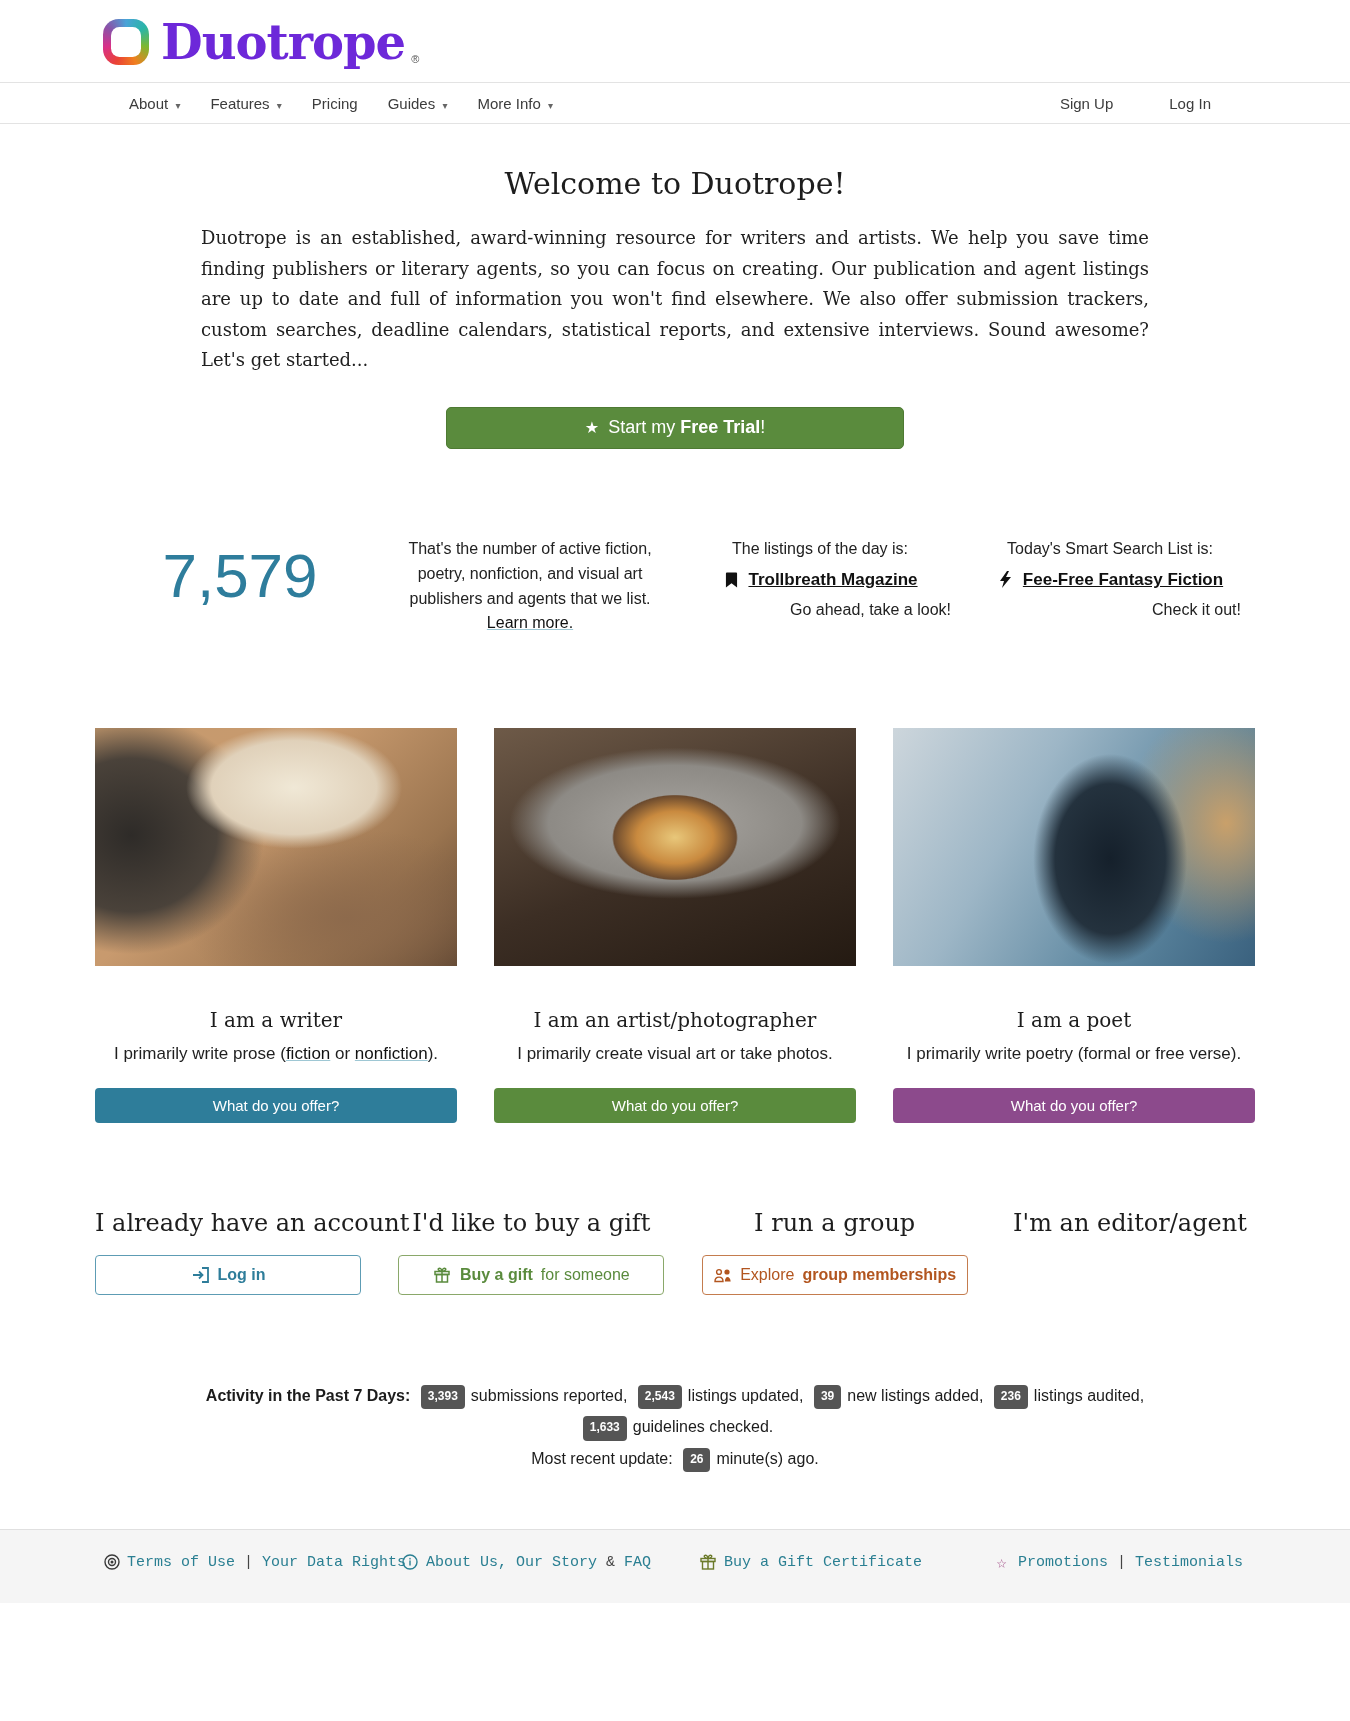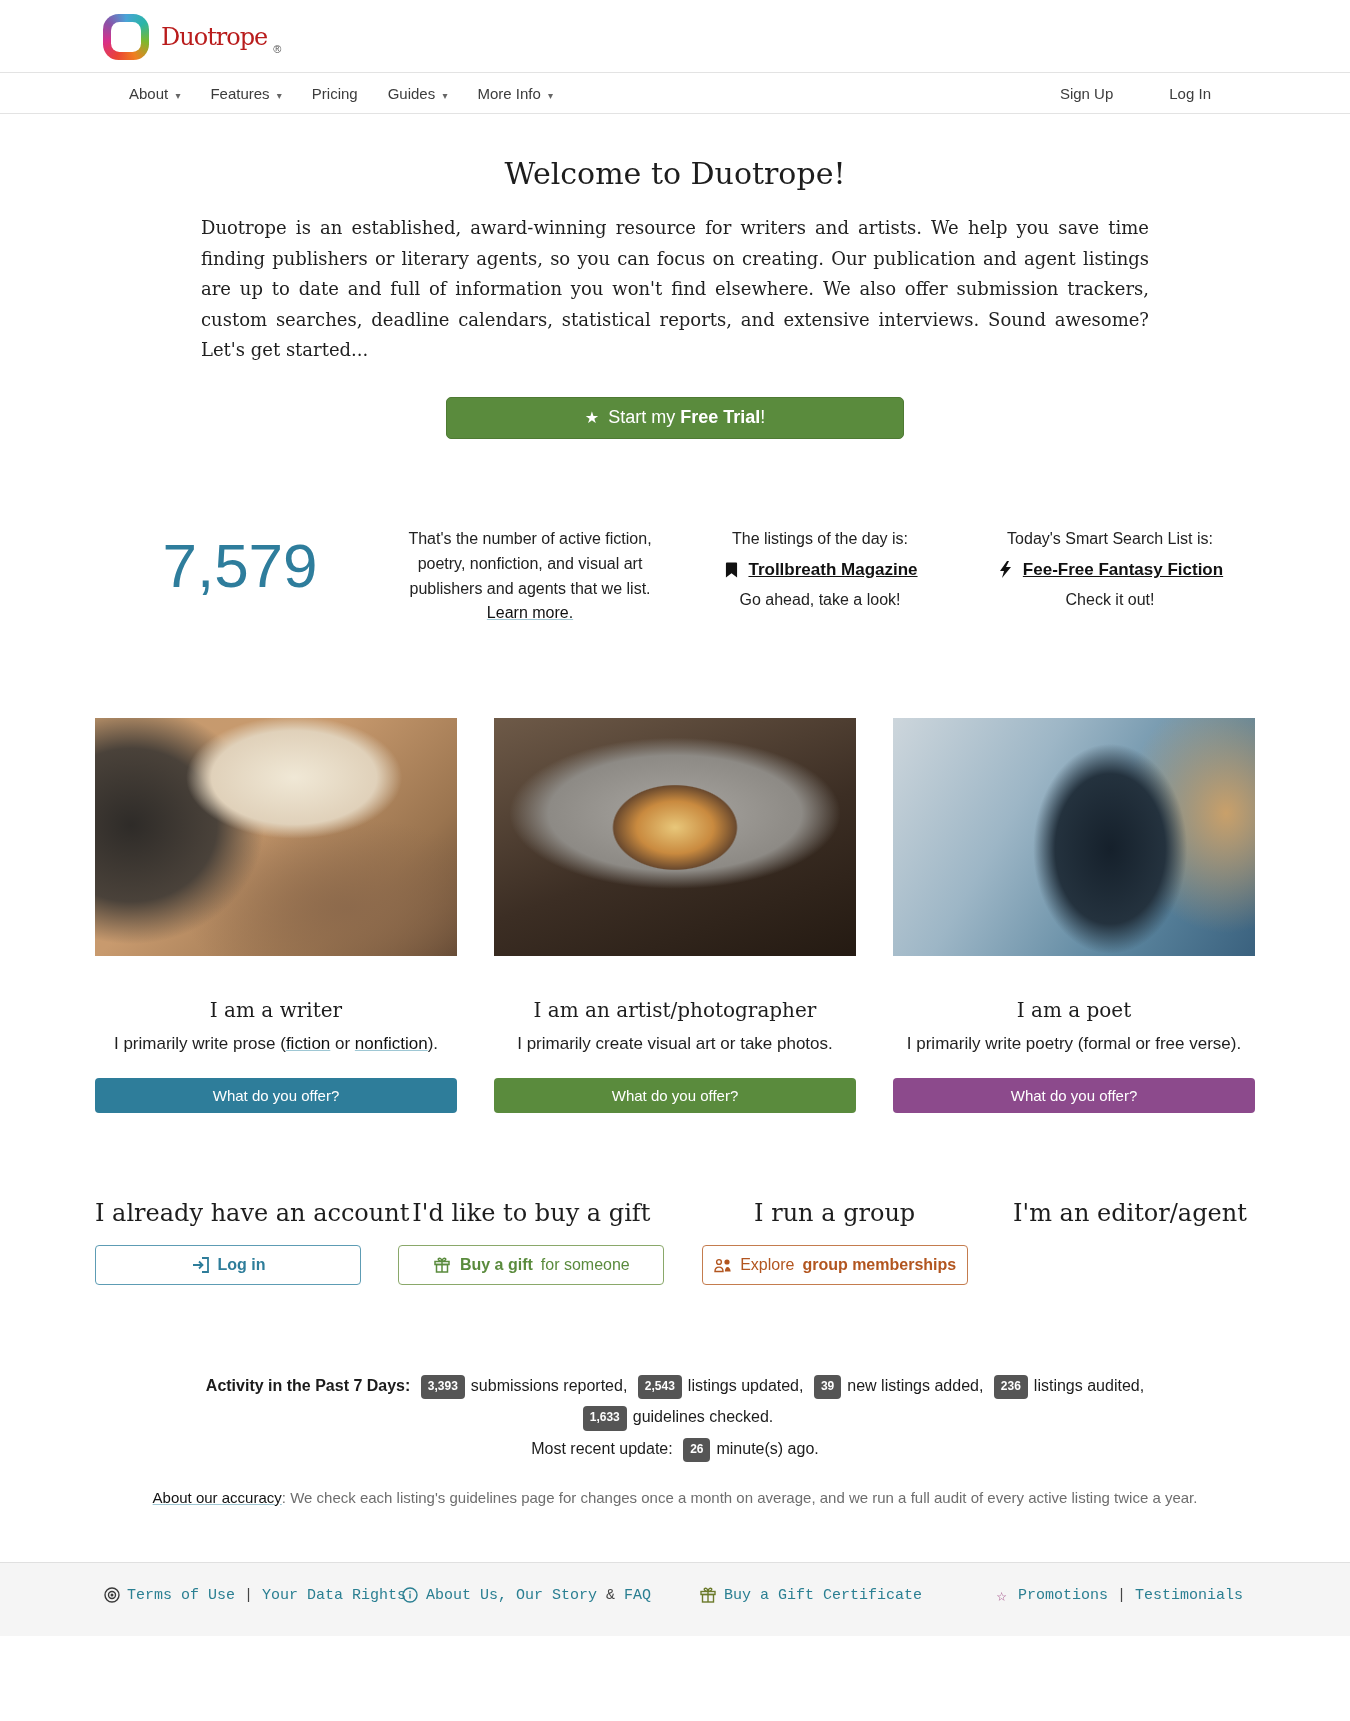--- a/index.html
+++ b/index.html
@@ -5,21 +5,21 @@
   * { box-sizing: border-box; margin: 0; padding: 0; }
   body { width: 1350px; background: #fff; color: #222; font-family: "Liberation Sans", sans-serif; }
   .container { width: 1160px; margin: 0 auto; }
 
   
   .site-header { padding: 14px 0 12px; }
   .logo { display: flex; align-items: center; gap: 12px; padding-left: 8px; cursor: pointer; width: fit-content; }
   .logo-mark { width: 46px; height: 46px; border-radius: 34%;
     background: conic-gradient(from 0deg, #4aa3d8, #2ab5a8, #7cb82f, #f07f1f, #ea4335, #d8308a, #8a52a8, #4aa3d8); position: relative; }
   .logo-mark::after { content: ""; position: absolute; inset: 8px; background: #fff; border-radius: 28%; }
-  .logo-text { font-family: "DejaVu Serif", serif; font-size: 24px; font-weight: 400; color: #b91c1c; letter-spacing: -1px; }
+  .logo-text { font-family: "DejaVu Serif", serif; font-size: 48px; font-weight: 700; color: #6d28d9; letter-spacing: -1px; }
   .reg { font-size: 11px; color: #555; align-self: flex-end; margin: 0 0 5px -6px; }
 
   
   .main-nav { border-top: 1px solid #e3e3e3; border-bottom: 1px solid #e3e3e3; }
   .nav-inner { display: flex; align-items: center; height: 40px; font-size: 15px; color: #3c3c3c; padding-left: 34px; }
   .nav-item { margin-right: 30px; cursor: pointer; white-space: nowrap; }
   .nav-right { margin-left: auto; display: flex; gap: 26px; padding-right: 14px; }
   .caret { font-size: 10px; color: #666; margin-left: 3px; }
 
   
@@ -29,21 +29,21 @@
   .cta { display: inline-block; width: 458px; background: #5a8b3d; border: 1px solid #4e7a33; border-radius: 5px; color: #fff; font-size: 18px; padding: 9px 0 10px; cursor: pointer; }
   .cta .star { margin-right: 9px; font-size: 16px; }
 
   
   .stats { display: flex; margin-top: 88px; text-align: center; }
   .stat-col { width: 25%; padding: 0 14px; font-size: 16px; line-height: 1.55; }
   .count { font-size: 62px; color: #2e7d9c; line-height: 1.0; margin-top: 8px; }
   .link-dark { color: #111; text-decoration: underline; text-decoration-color: #9ec7d4; cursor: pointer; }
   .link-bold { color: #111; font-weight: bold; font-size: 17px; text-decoration: underline; cursor: pointer; }
   .stat-line2 { margin-top: 5px; display: flex; align-items: center; justify-content: center; gap: 7px; }
-  .stat-sub { margin-top: 5px; }
+  .stat-sub { margin-top: 5px; text-align: right; }
 
   
   .cards { display: flex; justify-content: space-between; margin-top: 92px; }
   .card { width: 362px; }
   .photo { width: 362px; height: 238px; }
   .photo-writer { background:
       radial-gradient(ellipse 150px 85px at 55% 25%, #f0e8d6 0%, #e0d1ba 55%, rgba(224,209,186,0) 72%),
       radial-gradient(ellipse 190px 170px at 10% 45%, #2e2b28 0%, #4a423a 45%, rgba(74,66,58,0) 70%),
       radial-gradient(ellipse 220px 120px at 70% 80%, #8d6a4c 0%, rgba(141,106,76,0) 75%),
       linear-gradient(135deg, #c59a6e 0%, #c89a6e 40%, #9a744f 75%, #5f4632 100%); }
@@ -247,23 +247,20 @@
     </div>
     <div class="row">
       <span class="badge">1,633</span><span>guidelines checked.</span>
     </div>
     <div class="row">
       <span>Most recent update:</span>
       <span class="badge">26</span><span>minute(s) ago.</span>
     </div>
   </section>
 
-  <p class="accuracy">
-    <a class="link-dark">About our accuracy</a><span>: We check each listing's guidelines page for changes once a month on average, and we run a full audit of every active listing twice a year.</span>
-  </p>
 
 </main>
 
 <footer class="site-footer">
   <div class="container">
     <div class="footer-grid">
 
       <div class="fcell">
         <span class="ficon ic-dark">
             <svg width="16" height="16" viewBox="0 0 16 16" fill="none" stroke="currentColor" stroke-width="1.4">

